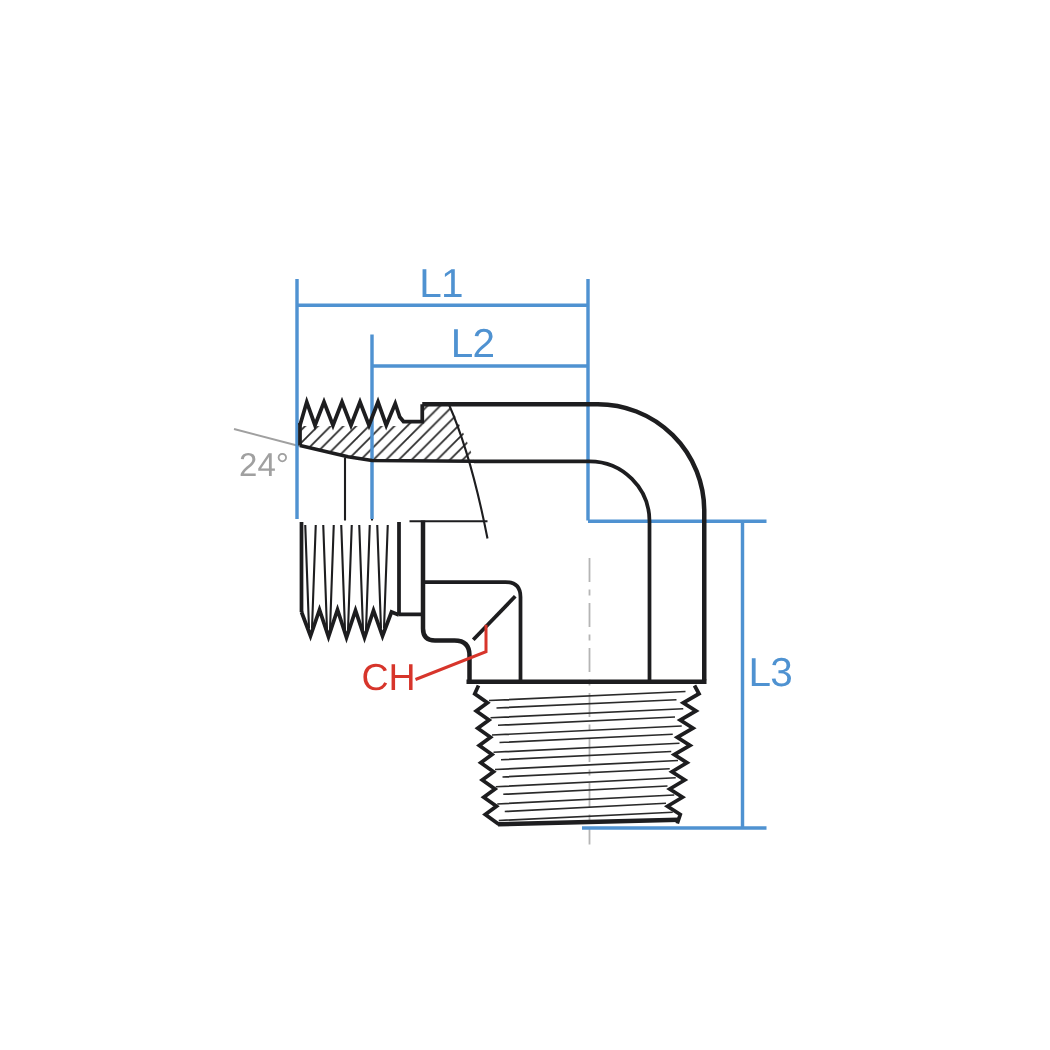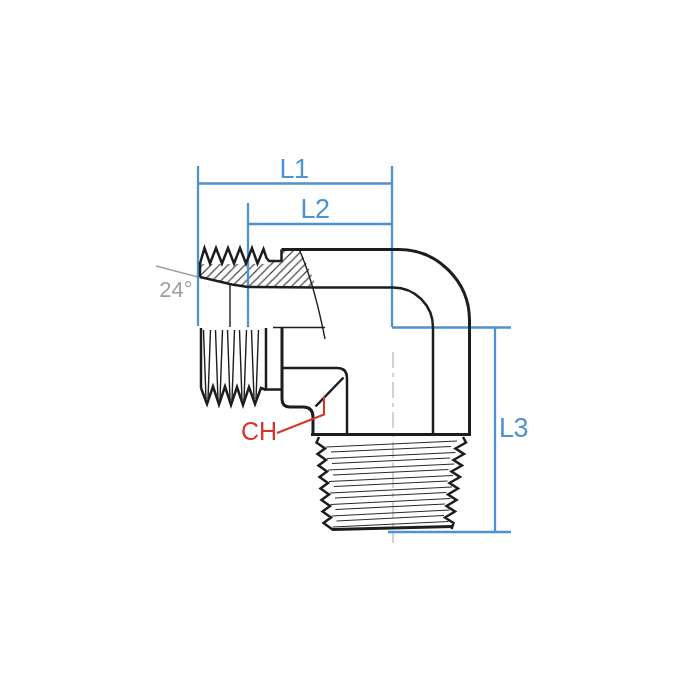--- a/index.html
+++ b/index.html
@@ -9,20 +9,21 @@
     width: 700px;
     height: 700px;
     overflow: hidden;
     font-family: "Liberation Sans", sans-serif;
   }
   #stage {
     width: 700px;
     height: 612px;
     position: relative;
     background: var(--color-background, #ffffff);
+    margin-top: 20px;
   }
   svg { display: block; }
 
   
   .blk-thick  { stroke: var(--color-line, #1d1d1f); stroke-width: 3;   fill: none; }
   .blk-med    { stroke: var(--color-line, #1d1d1f); stroke-width: 2.5; fill: none; }
   .blk-thin   { stroke: var(--color-line, #1d1d1f); stroke-width: 1.4; fill: none; }
   .blk-hair   { stroke: var(--color-hatch, #2a2a2a); stroke-width: 1.15; fill: none; }
   .dim-line   { stroke: var(--color-dimension, #4f92d1); stroke-width: 2.3; fill: none; }
   .red-line   { stroke: var(--color-callout, #d7352b); stroke-width: 2; fill: none; }

